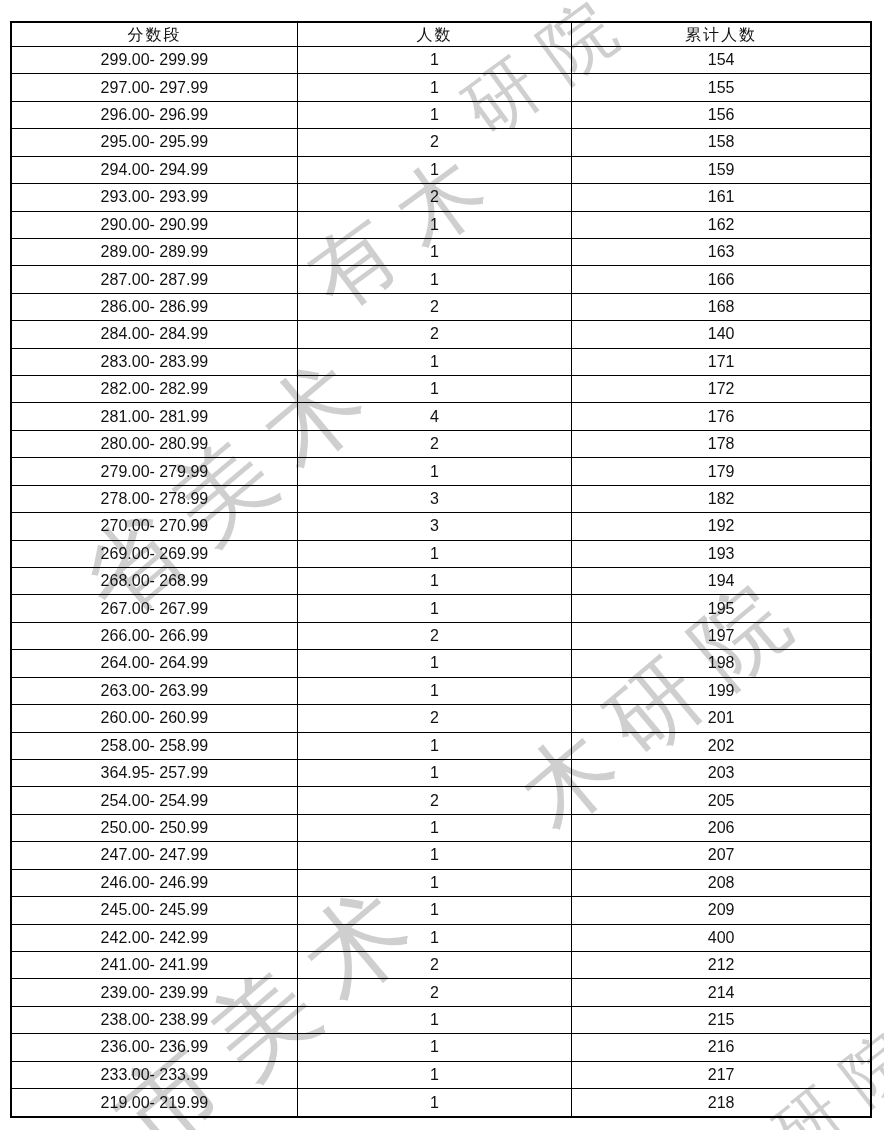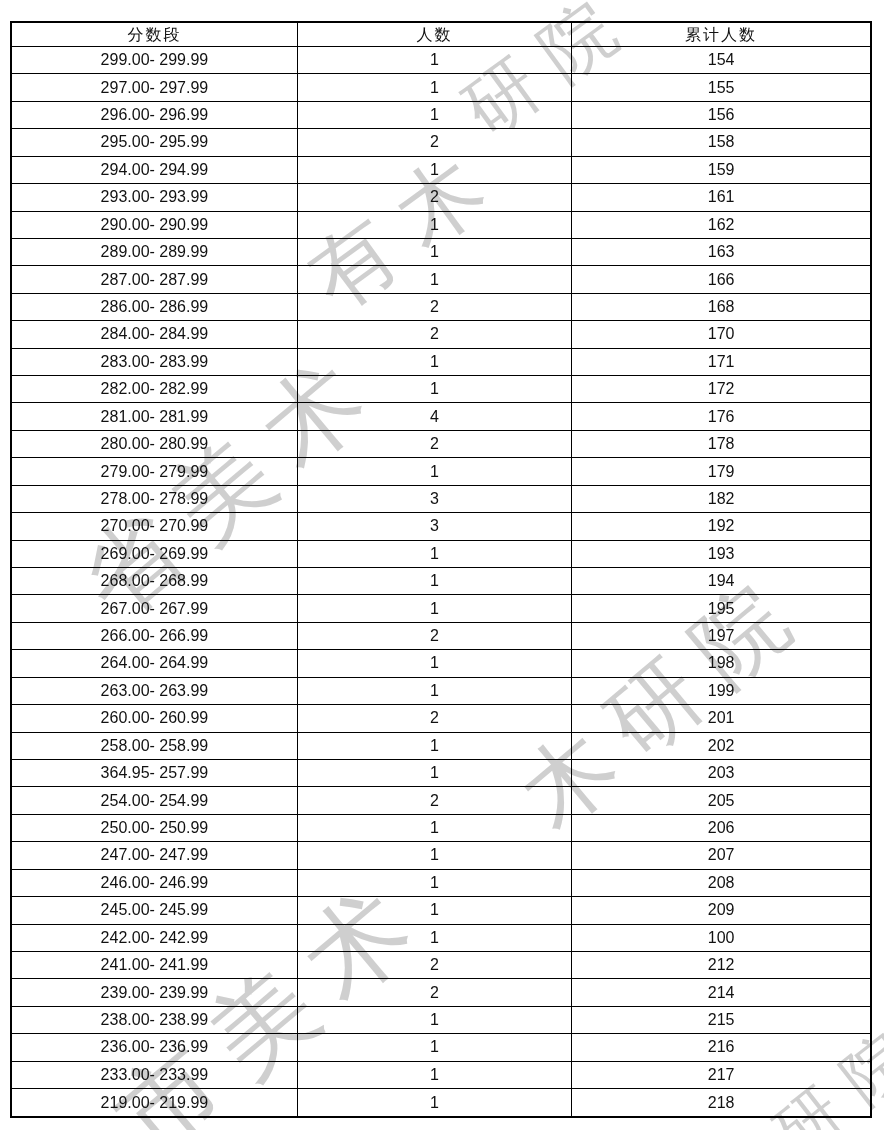--- a/index.html
+++ b/index.html
@@ -140,21 +140,21 @@
         <td>166</td>
       </tr>
       <tr>
         <td>286.00- 286.99</td>
         <td>2</td>
         <td>168</td>
       </tr>
       <tr>
         <td>284.00- 284.99</td>
         <td>2</td>
-        <td>170</td>
+        <td>140</td>
       </tr>
       <tr>
         <td>283.00- 283.99</td>
         <td>1</td>
         <td>171</td>
       </tr>
       <tr>
         <td>282.00- 282.99</td>
         <td>1</td>
         <td>172</td>
@@ -250,21 +250,21 @@
         <td>208</td>
       </tr>
       <tr>
         <td>245.00- 245.99</td>
         <td>1</td>
         <td>209</td>
       </tr>
       <tr>
         <td>242.00- 242.99</td>
         <td>1</td>
-        <td>100</td>
+        <td>400</td>
       </tr>
       <tr>
         <td>241.00- 241.99</td>
         <td>2</td>
         <td>212</td>
       </tr>
       <tr>
         <td>239.00- 239.99</td>
         <td>2</td>
         <td>214</td>

